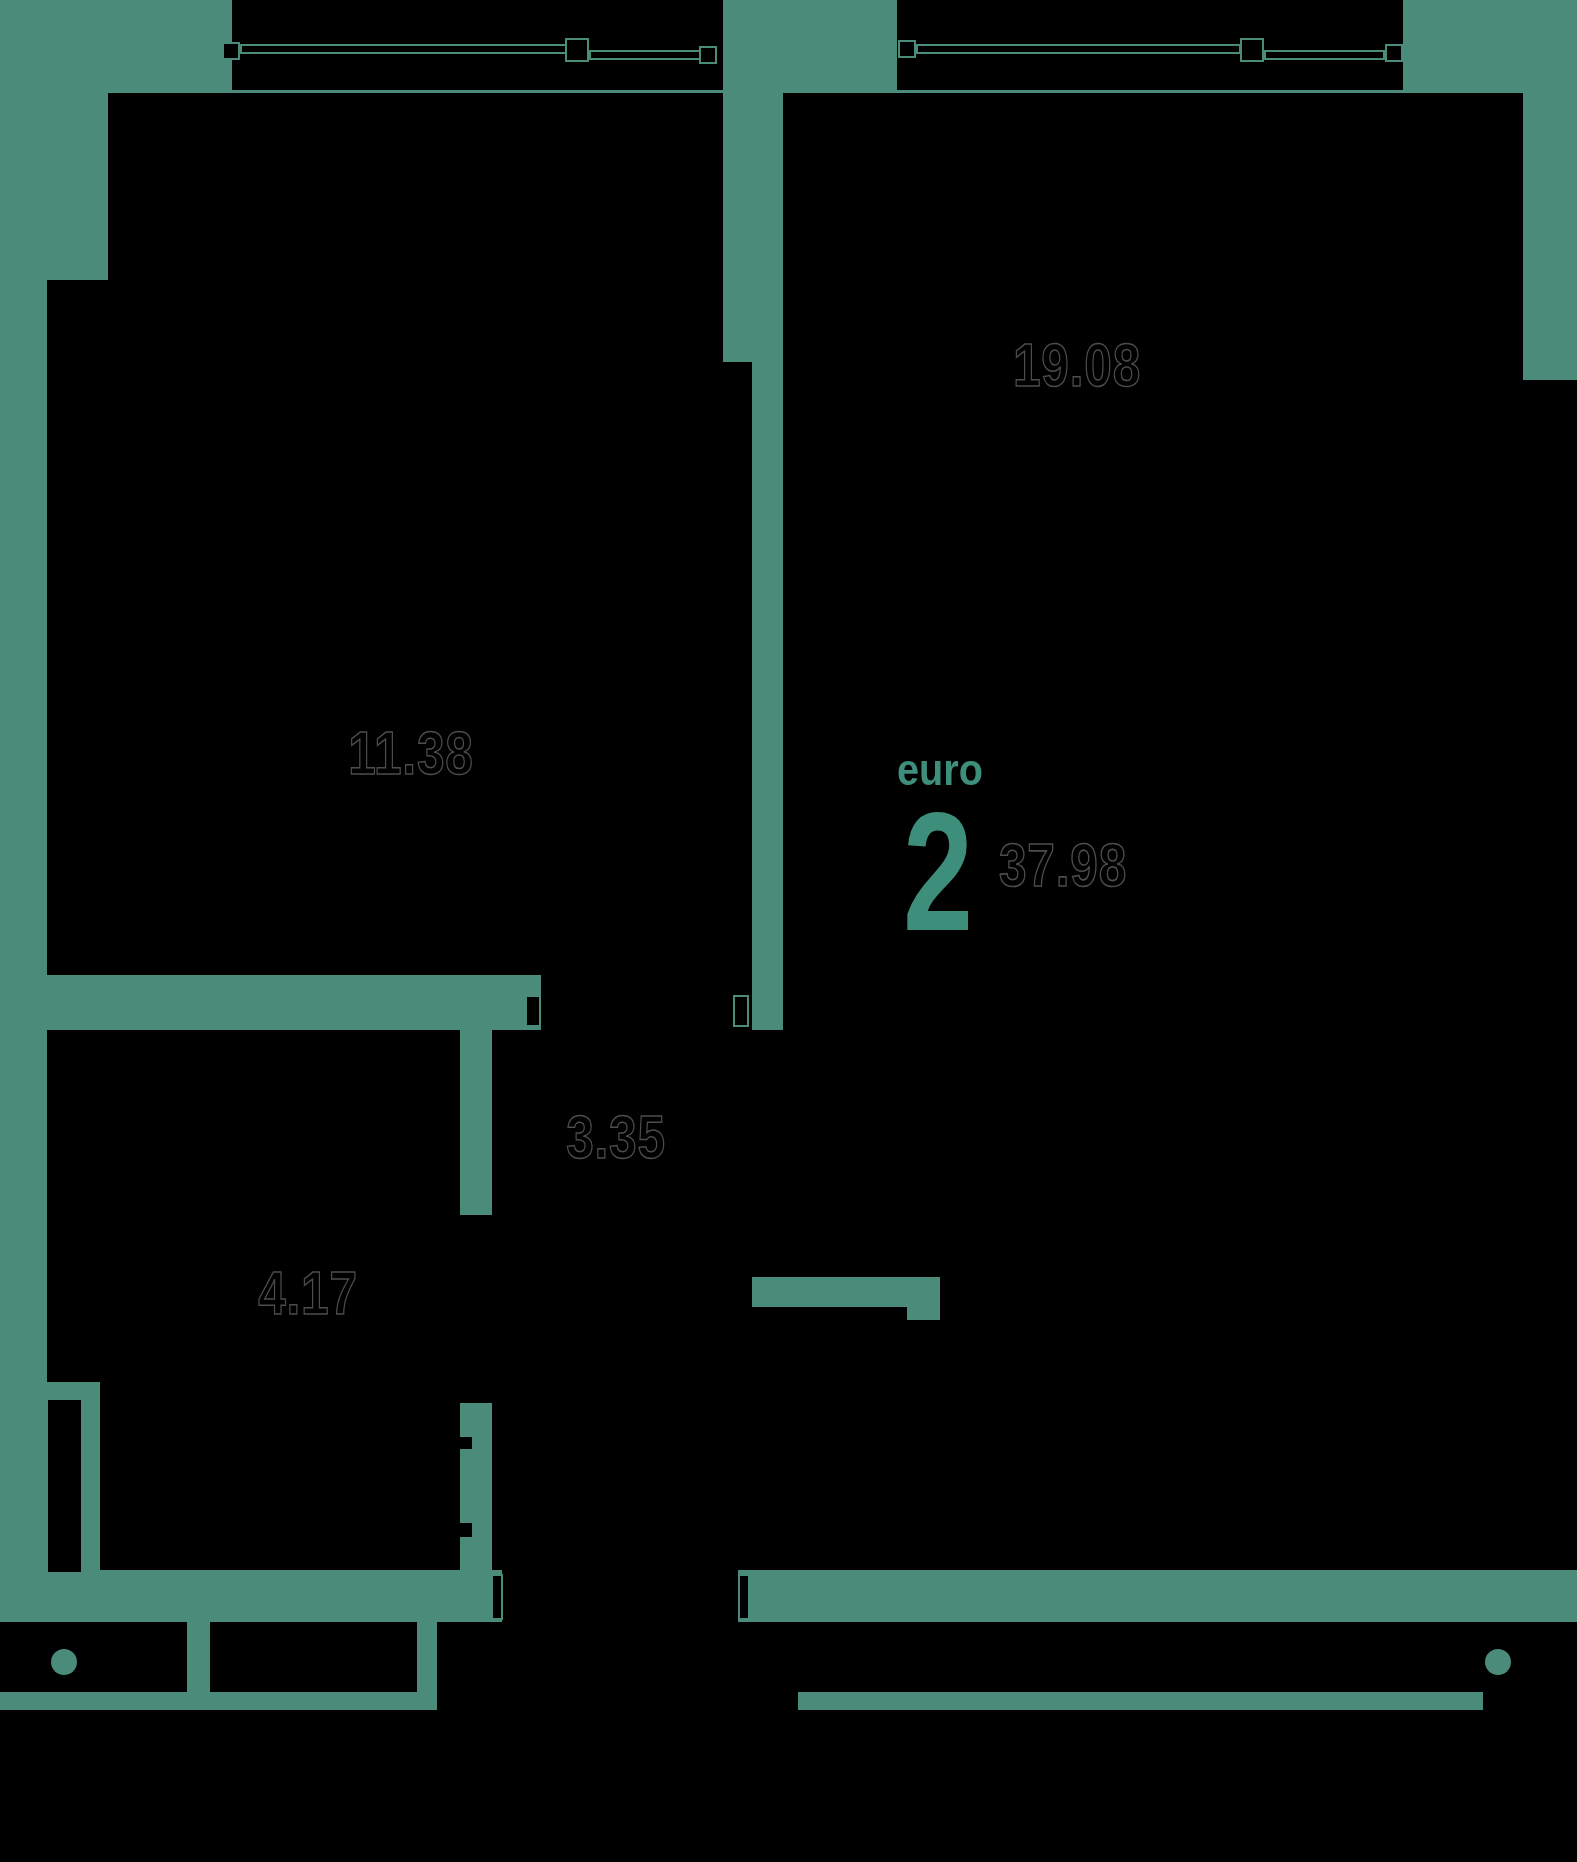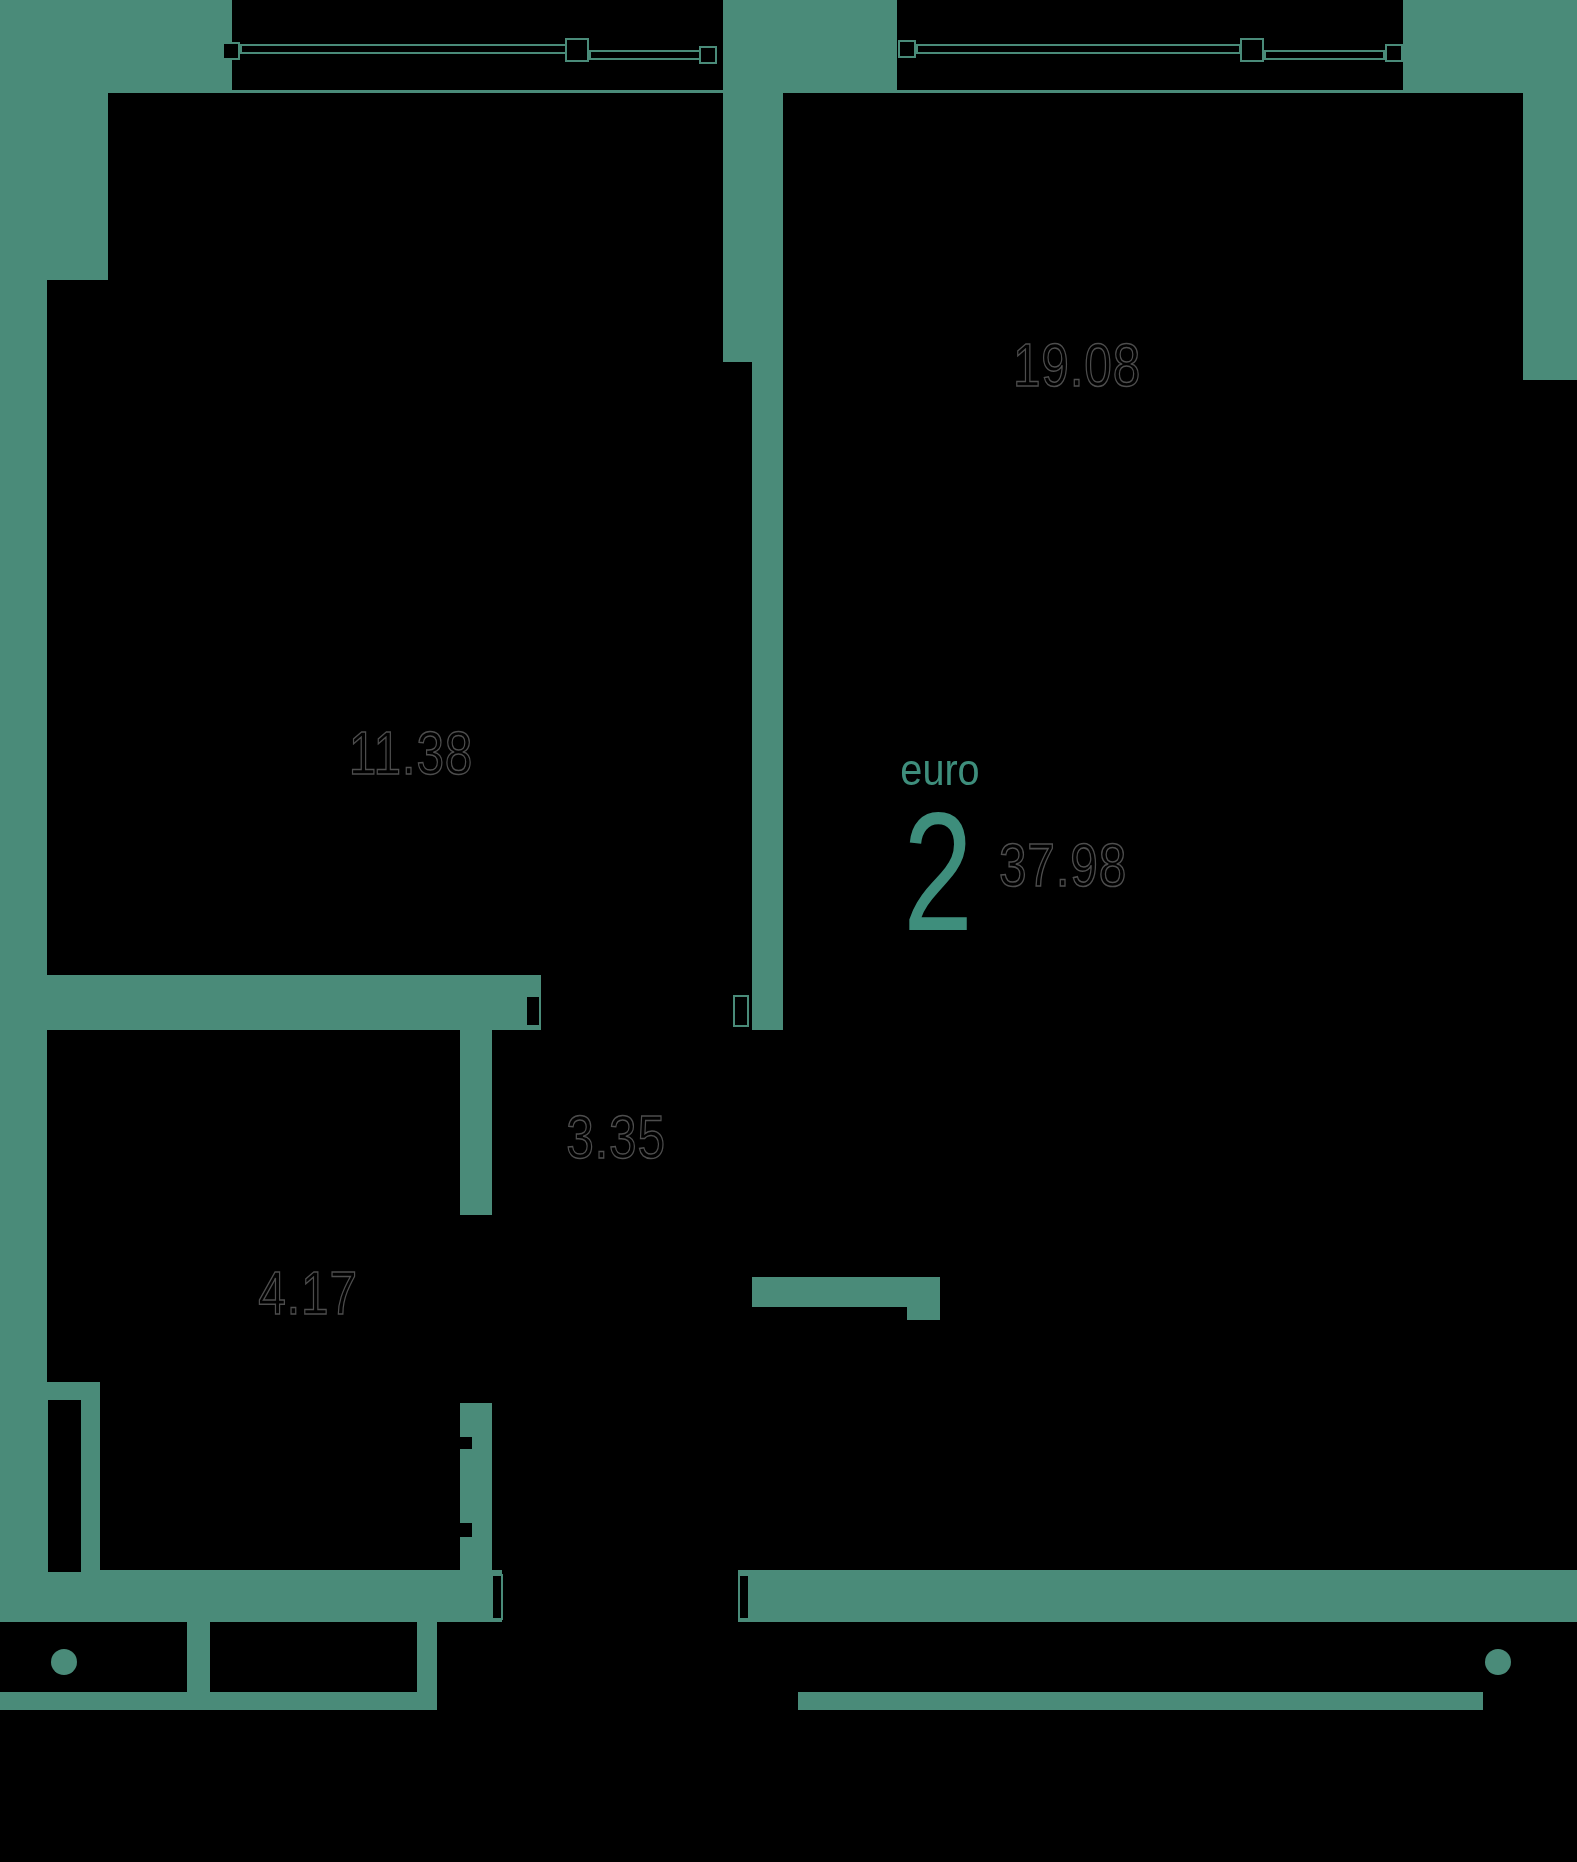--- a/index.html
+++ b/index.html
@@ -1,17 +1,17 @@
 <!DOCTYPE html>
 <html style="--teal: #4a8b79; --accent-teal: #3e8e7c; --plan-black: #000000; --area-outline: #4d4d4d;"><head>
 <meta charset="utf-8">
 <style>
   html,body{margin:0;padding:0;background:#000;}
   .stage{position:relative;width:1577px;height:1862px;background:var(--plan-black,#000);overflow:hidden;
-         font-family:"Liberation Sans",sans-serif;}
+         font-family:"Liberation Sans",sans-serif;font-weight:bold;}
   .abs{position:absolute;}
   .t{background:var(--teal,#4a8b79);}
   .blk{background:var(--plan-black,#000);}
   .jamb{background:var(--plan-black,#000);border:2px solid var(--teal,#4a8b79);box-sizing:border-box;}
   .sill{background:var(--plan-black,#000);border:2px solid var(--teal,#4a8b79);box-sizing:border-box;}
   .dot{background:var(--teal,#4a8b79);border-radius:50%;}
   .num{color:transparent;-webkit-text-stroke:1.5px var(--area-outline,#4d4d4d);
        font-size:62px;letter-spacing:1px;white-space:nowrap;line-height:1;
        transform:translate(-50%,-50%) scaleX(0.8);}
   .euro{color:var(--accent-teal,#3e8e7c);font-size:44px;line-height:1;white-space:nowrap;

